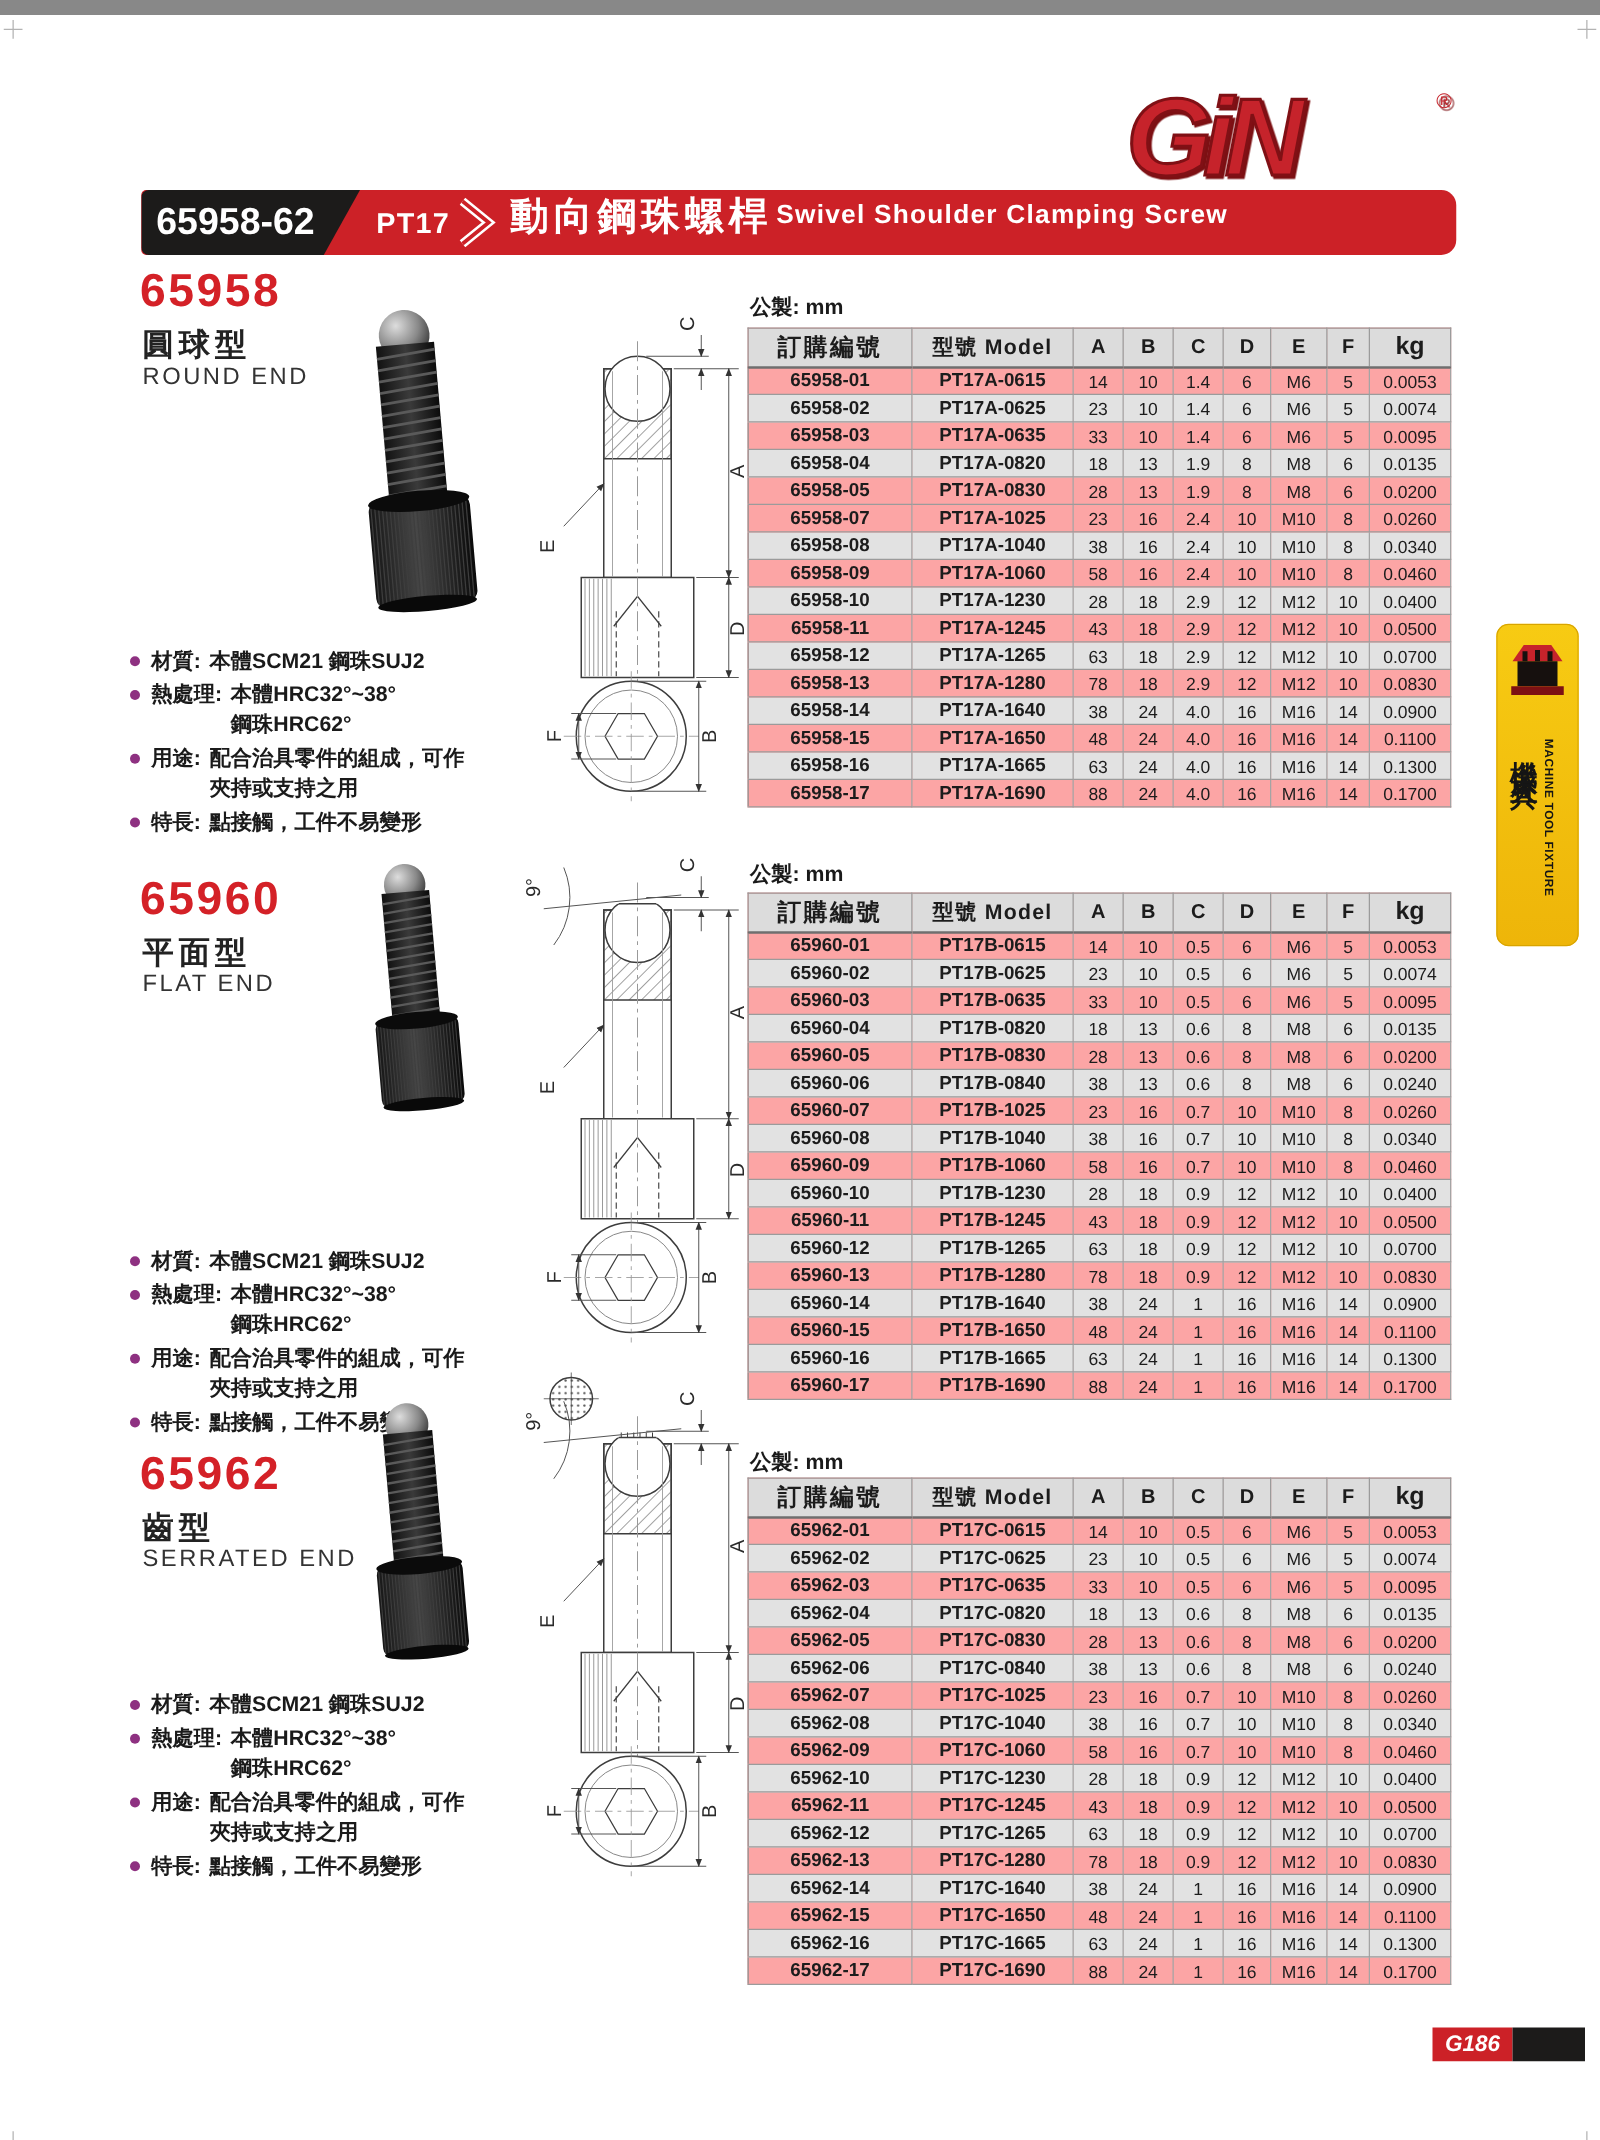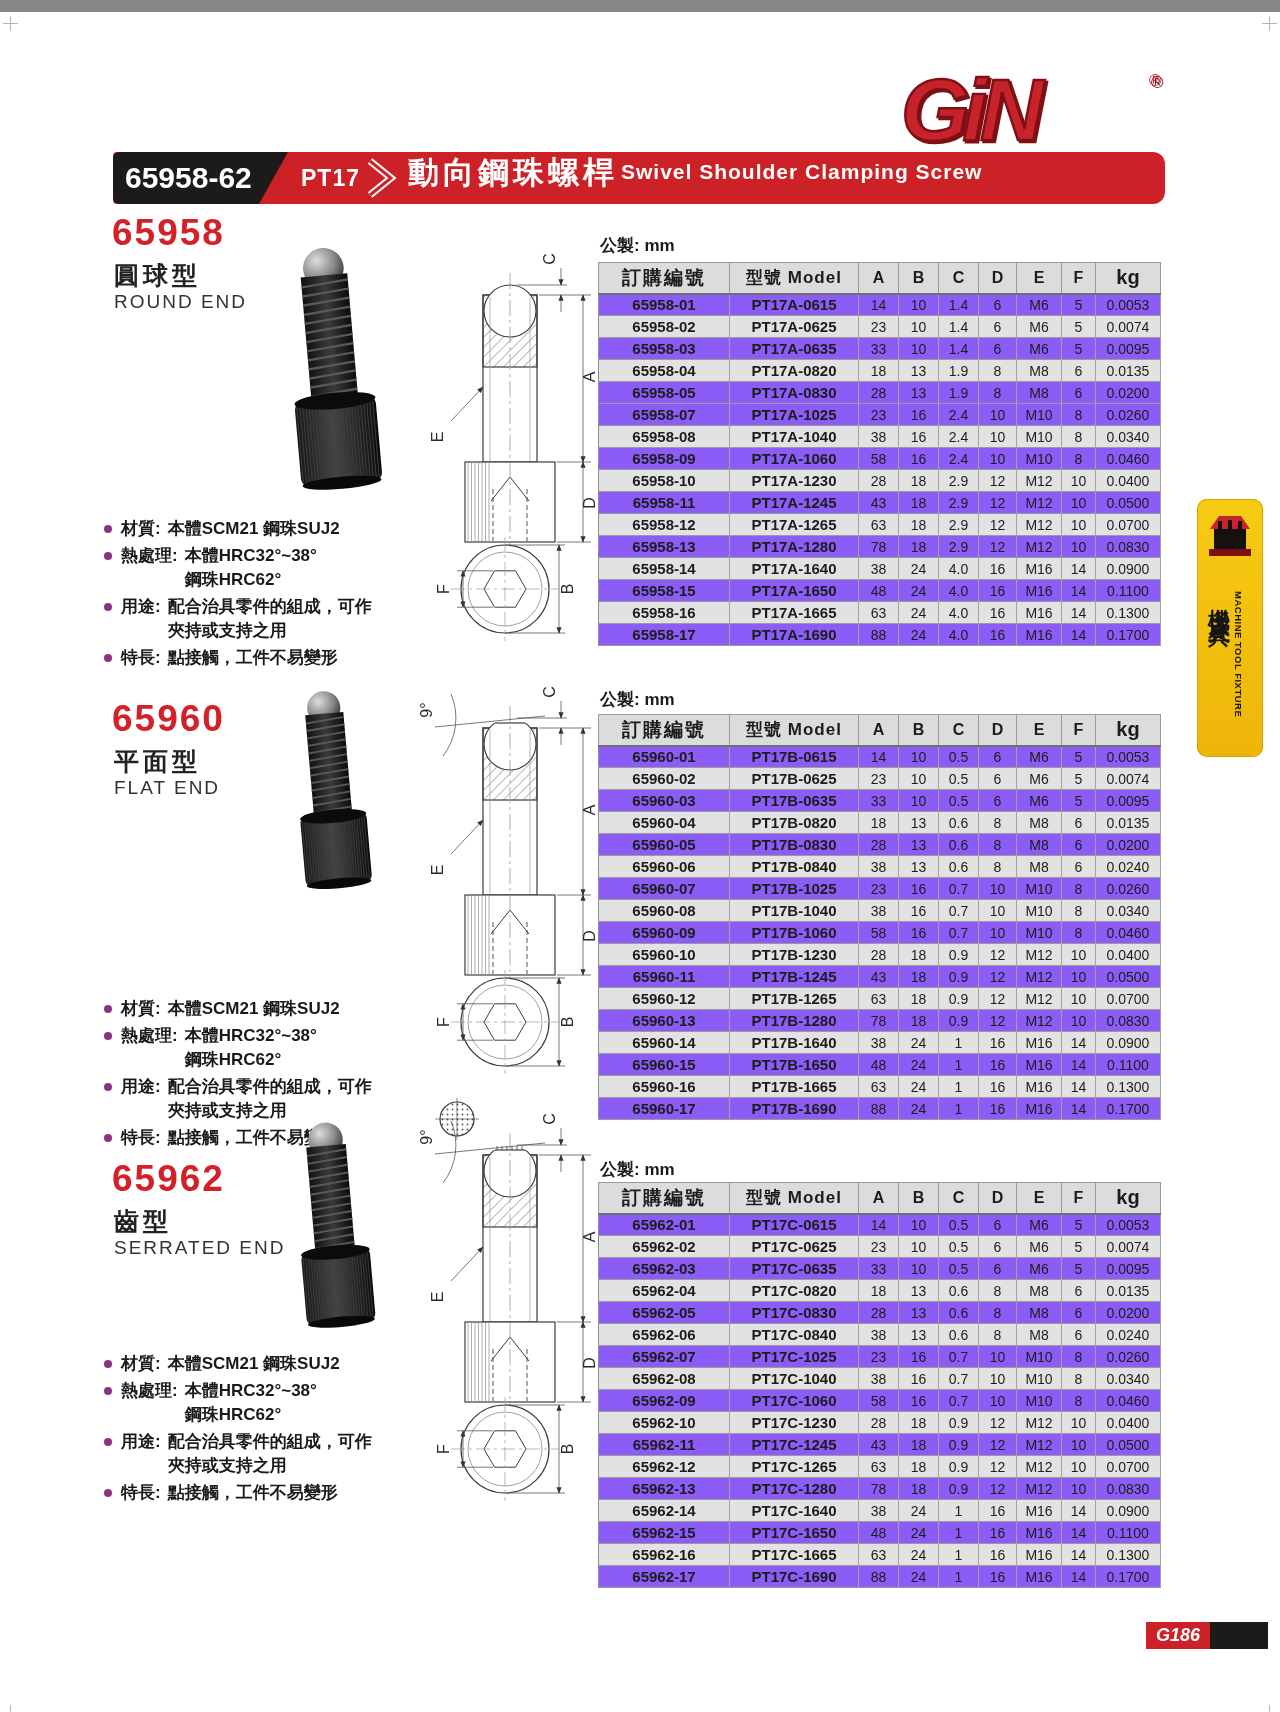--- a/index.html
+++ b/index.html
@@ -31,21 +31,21 @@
   .type-zh    { position:absolute; font-size:25px; font-weight:bold; color:#222; letter-spacing:4px; }
   .type-en    { position:absolute; font-size:19px; color:#333; letter-spacing:2px; }
   .unit-label { position:absolute; font-size:17px; font-weight:bold; color:#1a1a1a; }
 
   
   .photo-slot, .drawing-slot { position:absolute; }
   .photo-slot svg, .drawing-slot svg { width:100%; height:100%; display:block; }
 
   
   .spec-table { position:absolute; width:562px; border-collapse:collapse; table-layout:fixed;
-                background:#8b5cf6; border:1px solid #8d8d8d; }
+                background:#fca5a5; border:1px solid #8d8d8d; }
   .spec-table th { background:#dcdcdc; font-weight:bold; height:31px; text-align:center;
                    border:1px solid #9b9b9b; border-bottom:2px solid #6f6f6f; color:#1c1c1c; }
   .spec-table th.hc0 { font-size:19px; letter-spacing:2px; }
   .spec-table th.hc1 { font-size:17px; letter-spacing:1px; }
   .spec-table th.hc2,.spec-table th.hc3,.spec-table th.hc4,.spec-table th.hc5,
   .spec-table th.hc6,.spec-table th.hc7 { font-size:16px; }
   .spec-table th.hc8 { font-size:20px; }
   .spec-table td { height:22px; text-align:center; font-size:14px; color:#1c1c1c;
                    border-right:1px solid #a4a4a4; border-bottom:1px solid #9b9b9b; padding:0; }
   .spec-table td.c0, .spec-table td.c1 { font-weight:bold; font-size:15px; }

